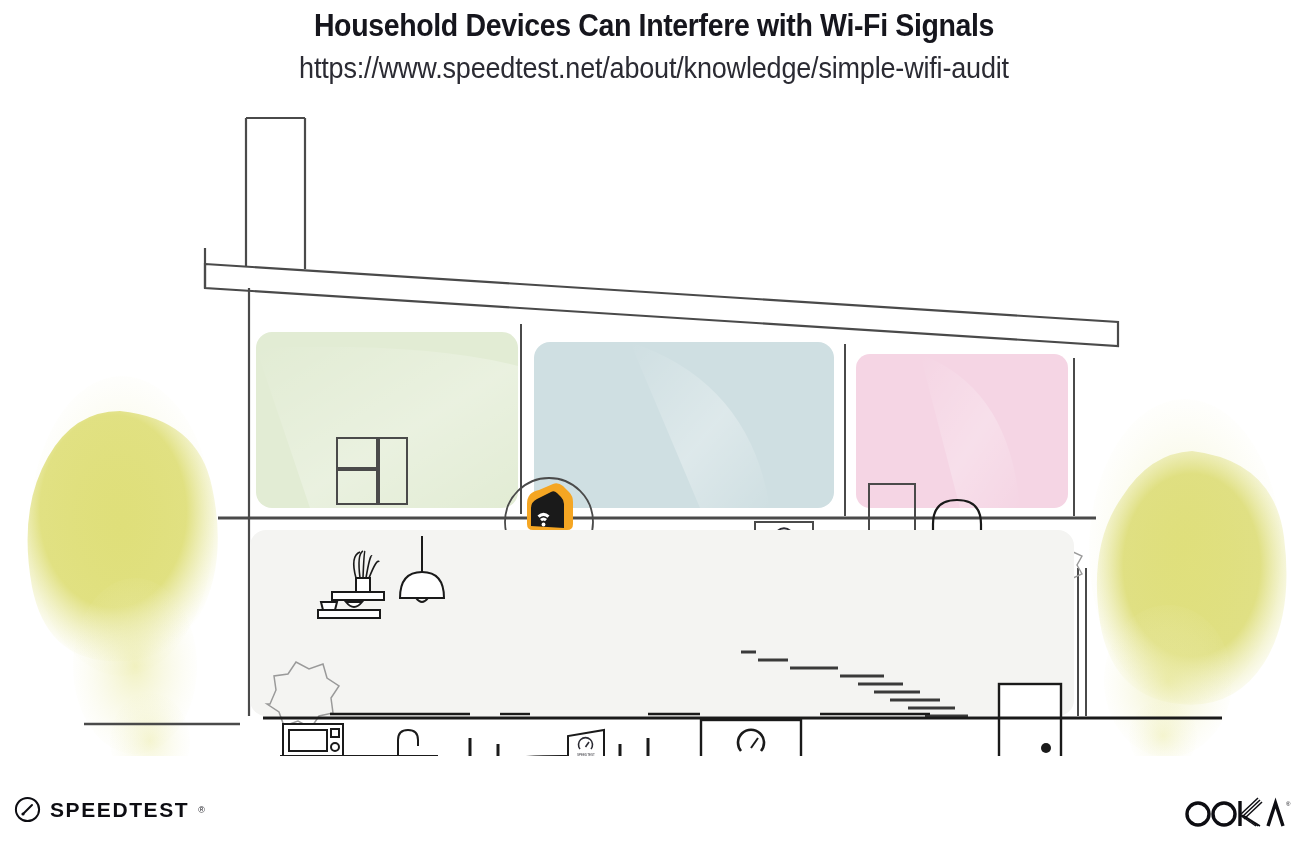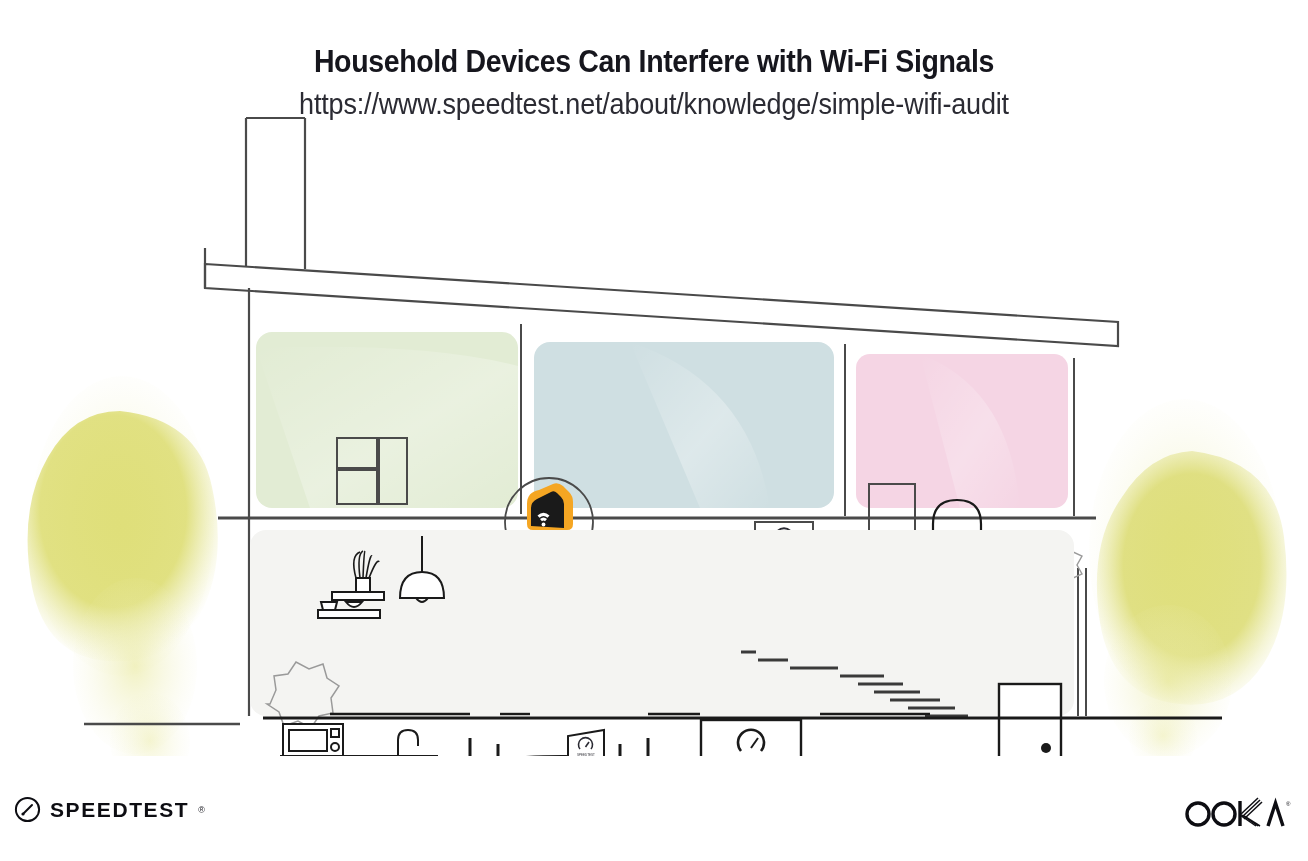--- a/index.html
+++ b/index.html
@@ -4,21 +4,21 @@
 <title>Household Devices Can Interfere with Wi-Fi Signals</title>
 <style>
   html,body{margin:0;padding:0;background:#ffffff;}
   body{
     width:1308px;height:861px;position:relative;overflow:hidden;
     font-family:"Liberation Sans", sans-serif;color:#16161d;
   }
   #stage{position:absolute;inset:0;width:1308px;height:861px;}
 
   
-  .header{position:absolute;left:0;top:0;width:1308px;text-align:center;margin-top:36px;}
+  .header{position:absolute;left:0;top:0;width:1308px;text-align:center;}
   .title{
     font-family:"Liberation Sans", sans-serif;
     font-weight:bold;font-size:31px;letter-spacing:-0.4px;
     color:#16161d;margin:8px 0 0 0;line-height:36px;
     transform:scaleX(0.92);
   }
   .subtitle{
     font-family:"Liberation Sans", sans-serif;
     font-weight:normal;font-size:30px;color:#2b2b33;
     margin:6px 0 0 0;line-height:36px;letter-spacing:-0.2px;

